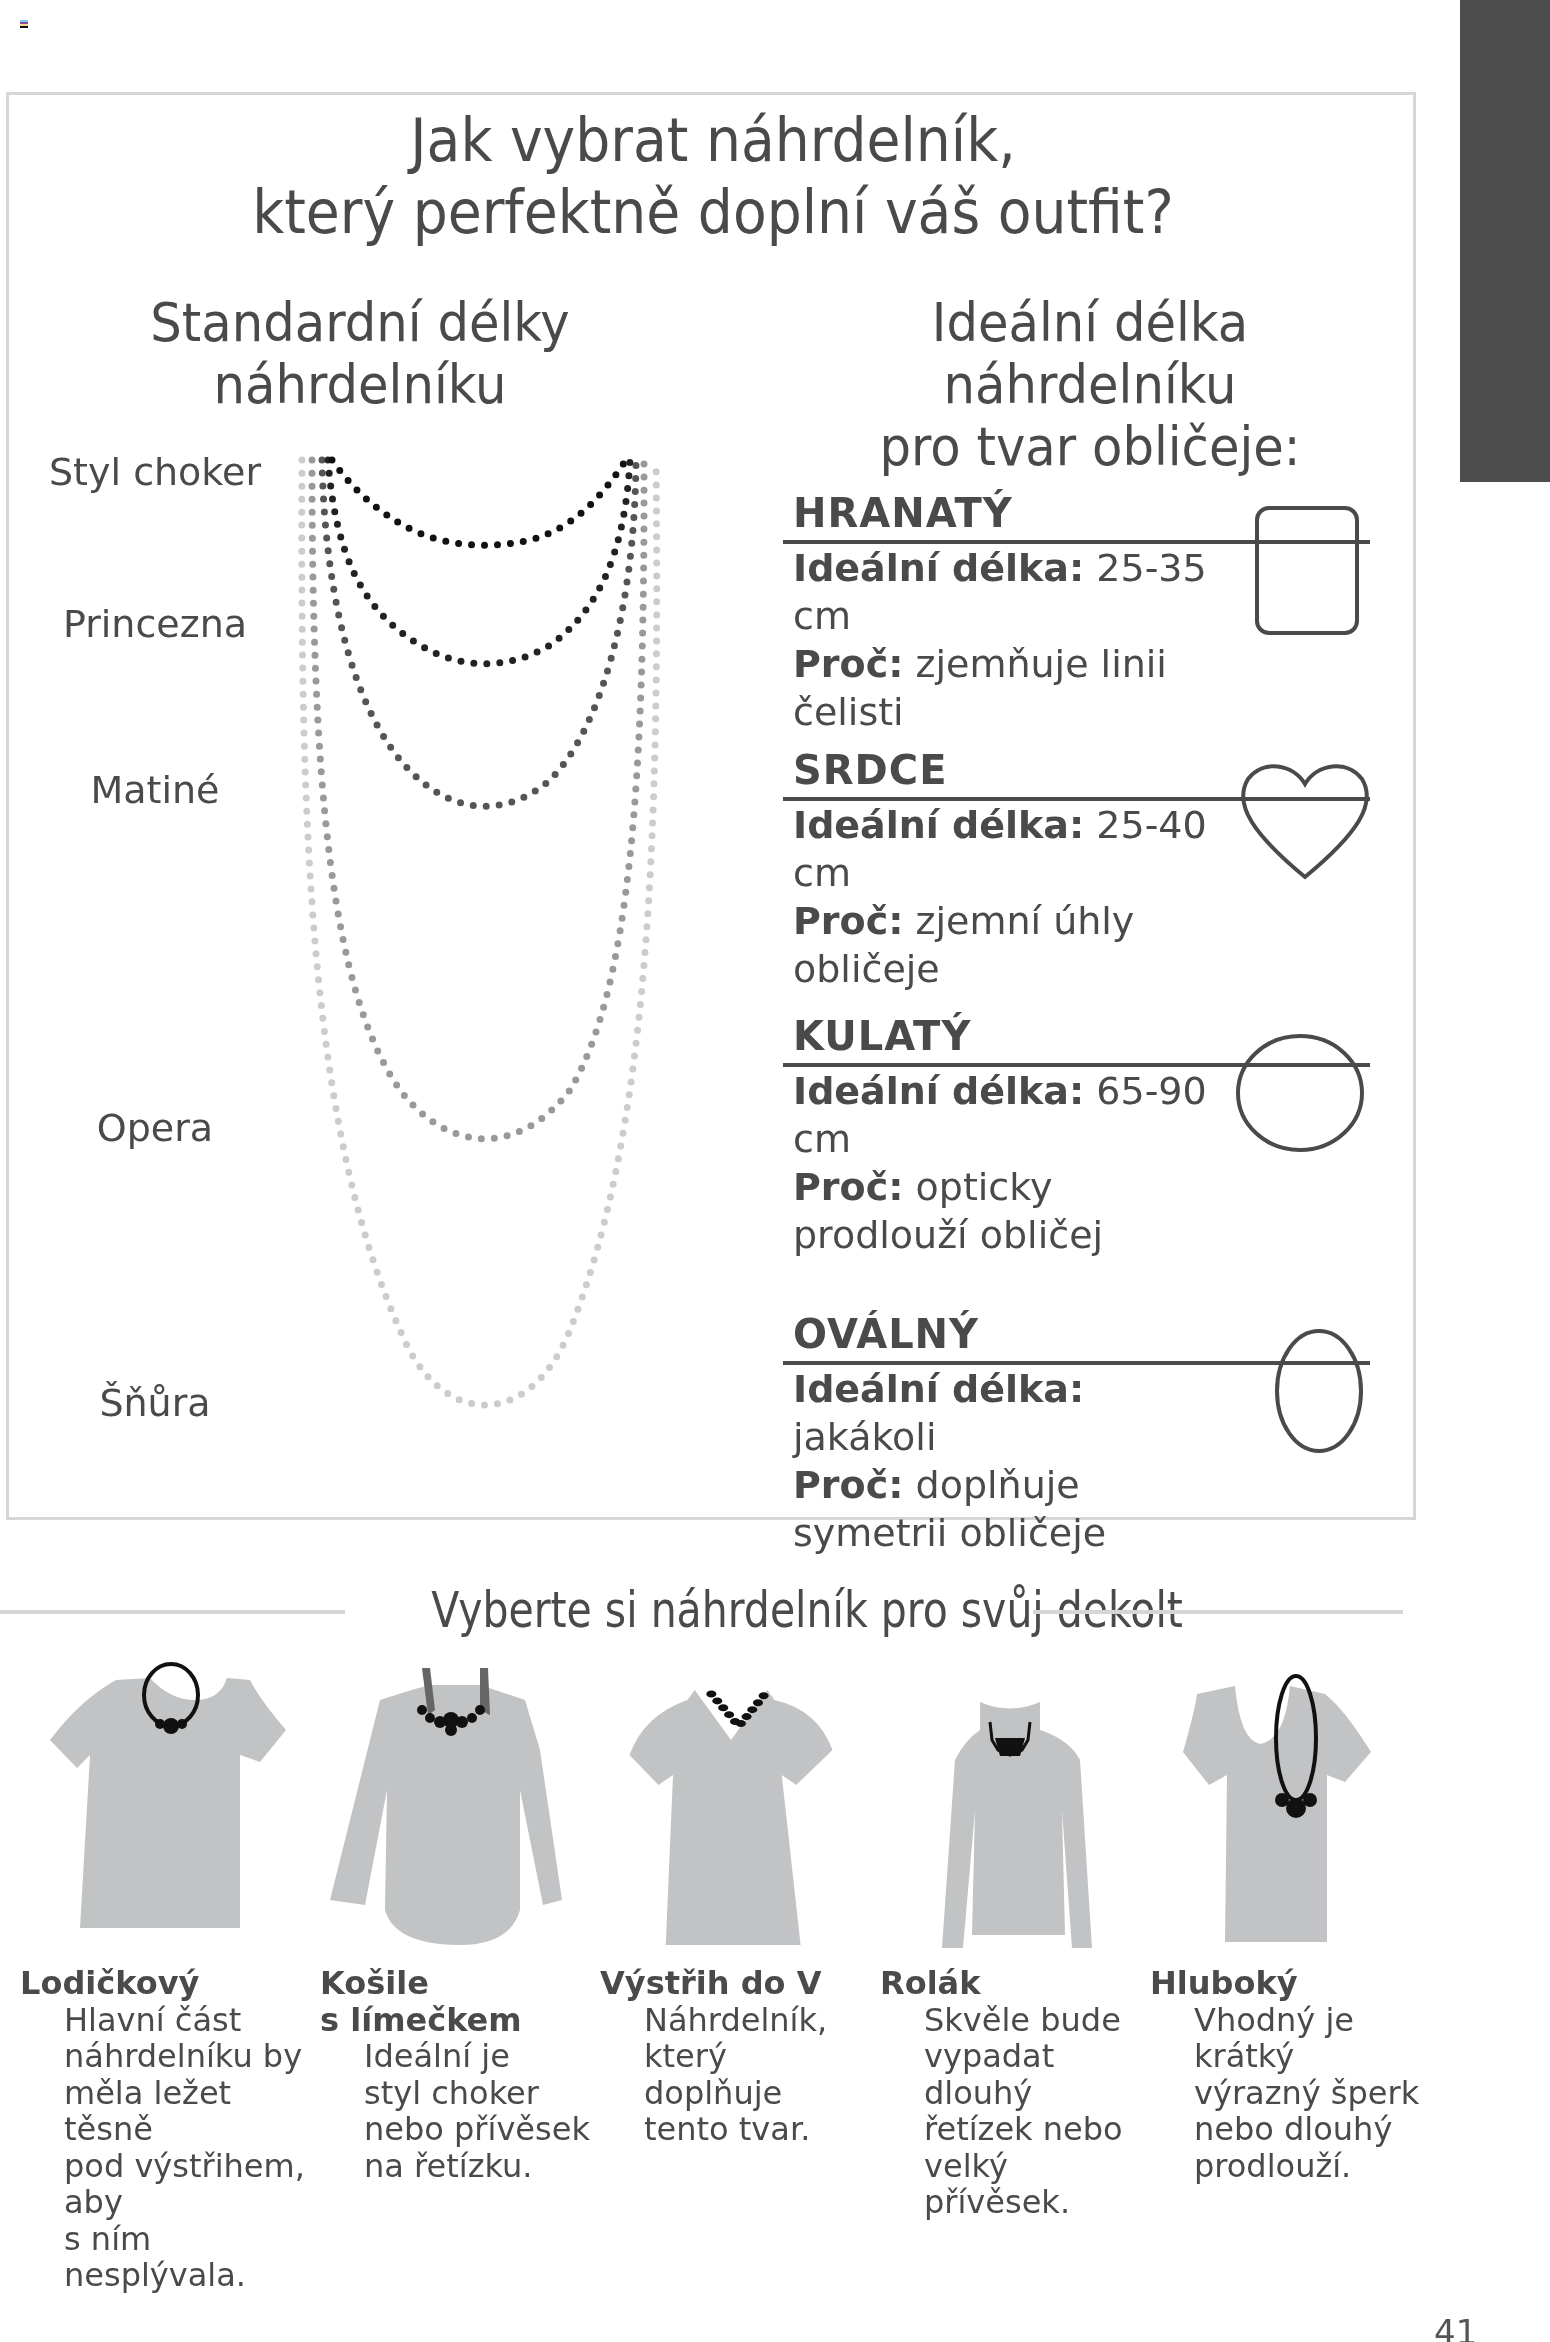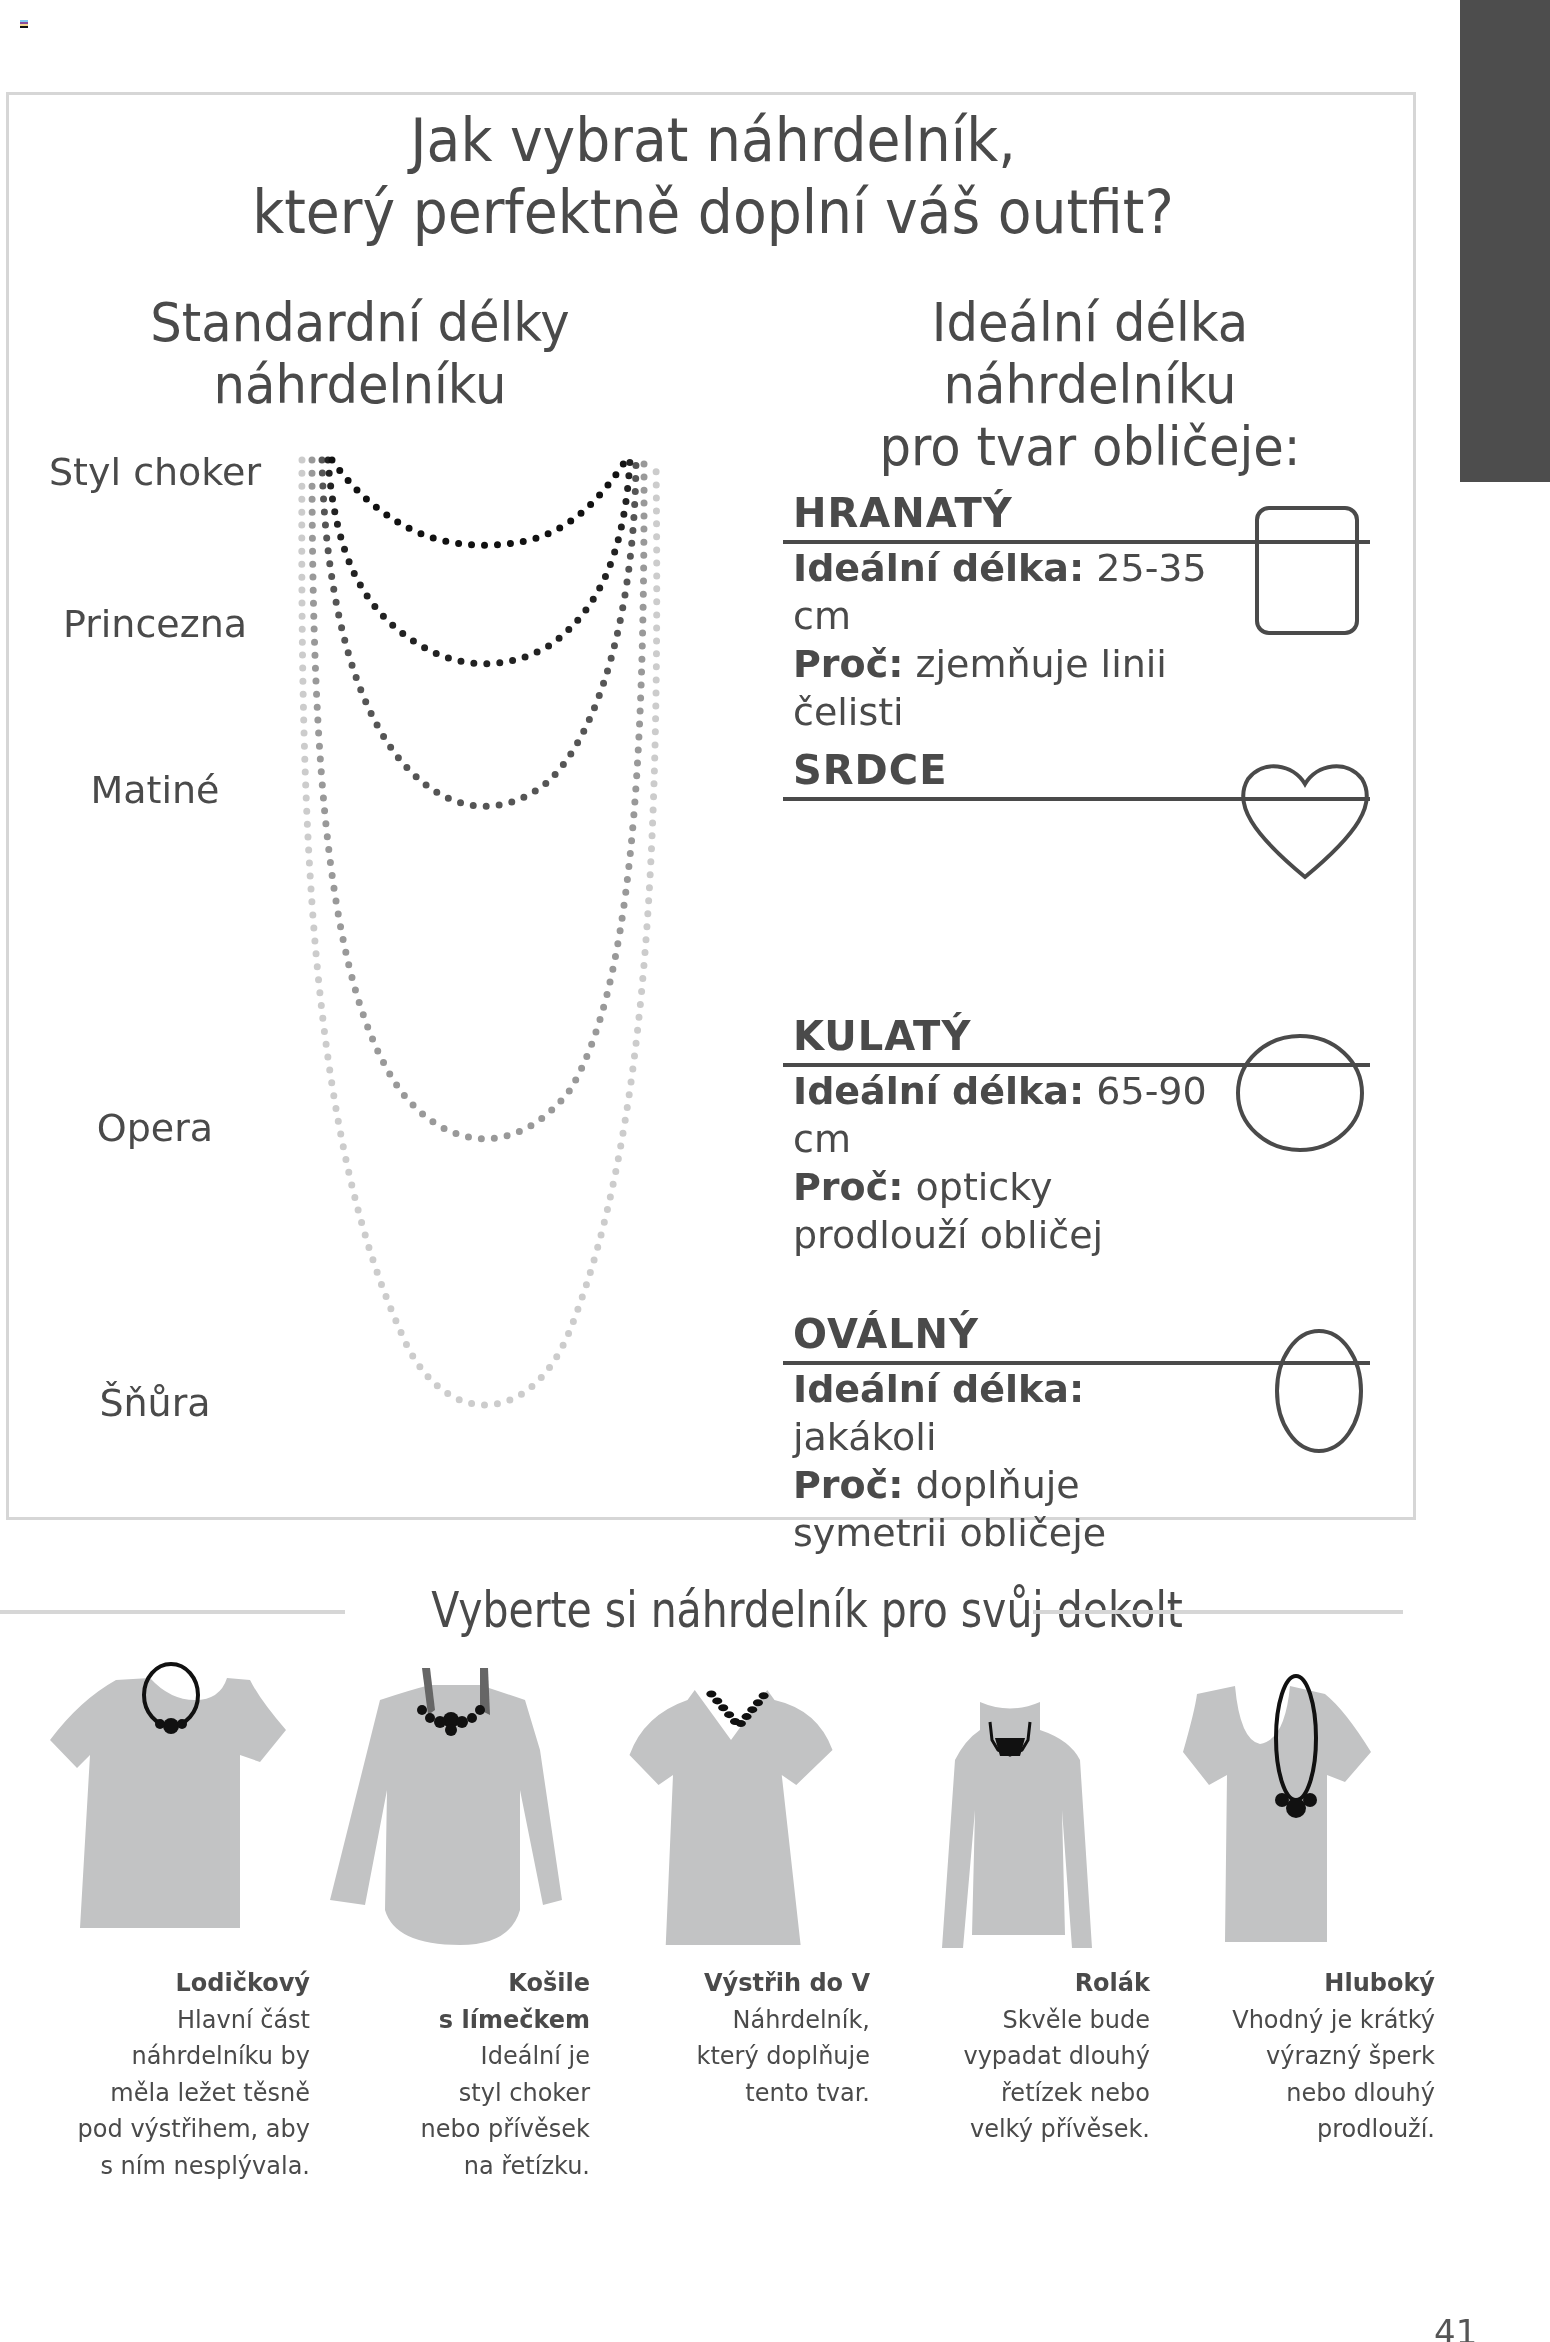--- a/index.html
+++ b/index.html
@@ -48,21 +48,21 @@
     position:absolute; left:0; top:1580px; width:1410px; height:60px;
   }
   .dekolt-line { position:absolute; top:30px; height:4px; background:#d6d6d6; }
   .dekolt-title {
     position:absolute; left:370px; width:680px; text-align:center; top:0;
     font-size:50px; line-height:60px; color:#4a4a4a; transform:scaleX(0.82);
     white-space:nowrap;
   }
   .garment { position:absolute; top:1660px; }
   .garment-text {
-    position:absolute; top:1965px; text-align:right; font-size:24px; line-height:36.5px; color:#4a4a4a;
+    position:absolute; top:1965px; text-align:left; font-size:32px; line-height:36.5px; color:#4a4a4a;
   }
   .garment-text .g-title { font-weight:bold; display:block; }
   .garment-text .g-line { display:block;margin-left:44px; }
   .page-number { position:absolute; left:1434px; top:2312px; font-size:34px; color:#555; }
 </style>
 </head>
 <body>
 
 <div class="color-swatch">
   <i style="background:#7fc9f0"></i>
@@ -116,20 +116,24 @@
     <div><b>Proč:</b> <span>zjemňuje linii čelisti</span></div>
   </div>
   <svg class="shape-icon" style="left:470px; top:64px" width="110" height="135">
     <rect x="4" y="4" width="100" height="125" rx="12" fill="none" stroke="#4a4a4a" stroke-width="4"></rect>
   </svg>
 </div>
 
 <div class="shape-section" style="top:697px">
   <div class="shape-title">SRDCE</div>
   <div class="shape-rule"></div>
+  <div class="shape-body">
+    <div><b>Ideální délka:</b> <span>25-40 cm</span></div>
+    <div><b>Proč:</b> <span>zjemní úhly obličeje</span></div>
+  </div>
   <svg class="shape-icon" style="left:455px; top:62px" width="135" height="125">
     <path d="M67 25 C 55 5, 25 0, 10 20 C -5 45, 15 75, 67 118 C 119 75, 139 45, 124 20 C 109 0, 79 5, 67 25 Z" fill="none" stroke="#4a4a4a" stroke-width="4"></path>
   </svg>
 </div>
 
 <div class="shape-section" style="top:963px">
   <div class="shape-title">KULATÝ</div>
   <div class="shape-rule"></div>
   <div class="shape-body">
     <div><b>Ideální délka:</b> <span>65-90 cm</span></div>

